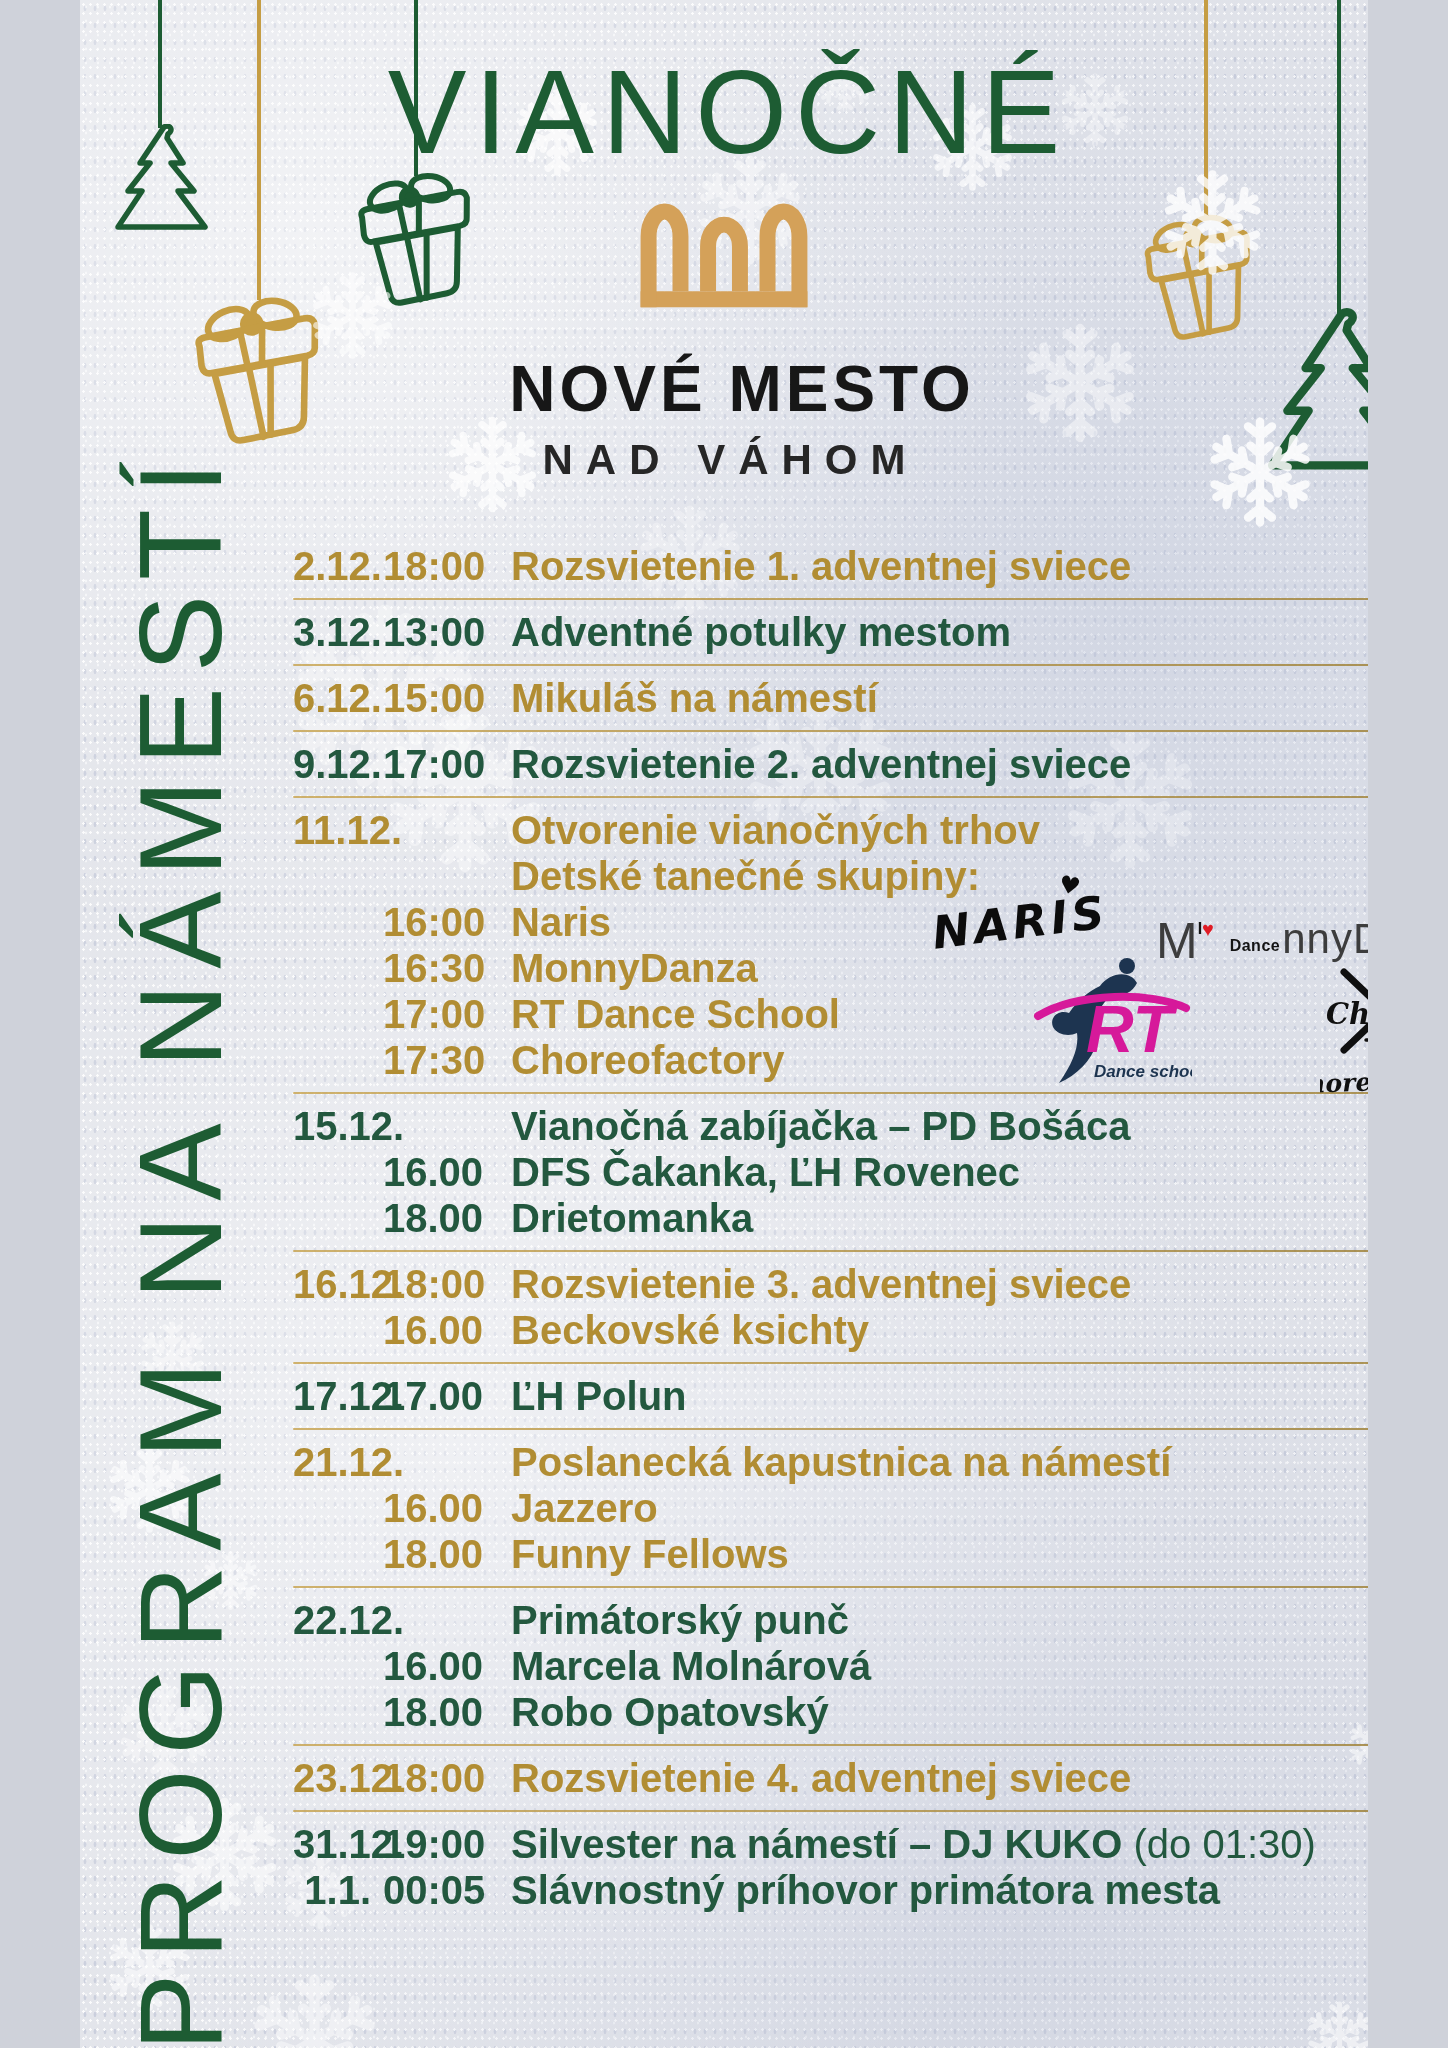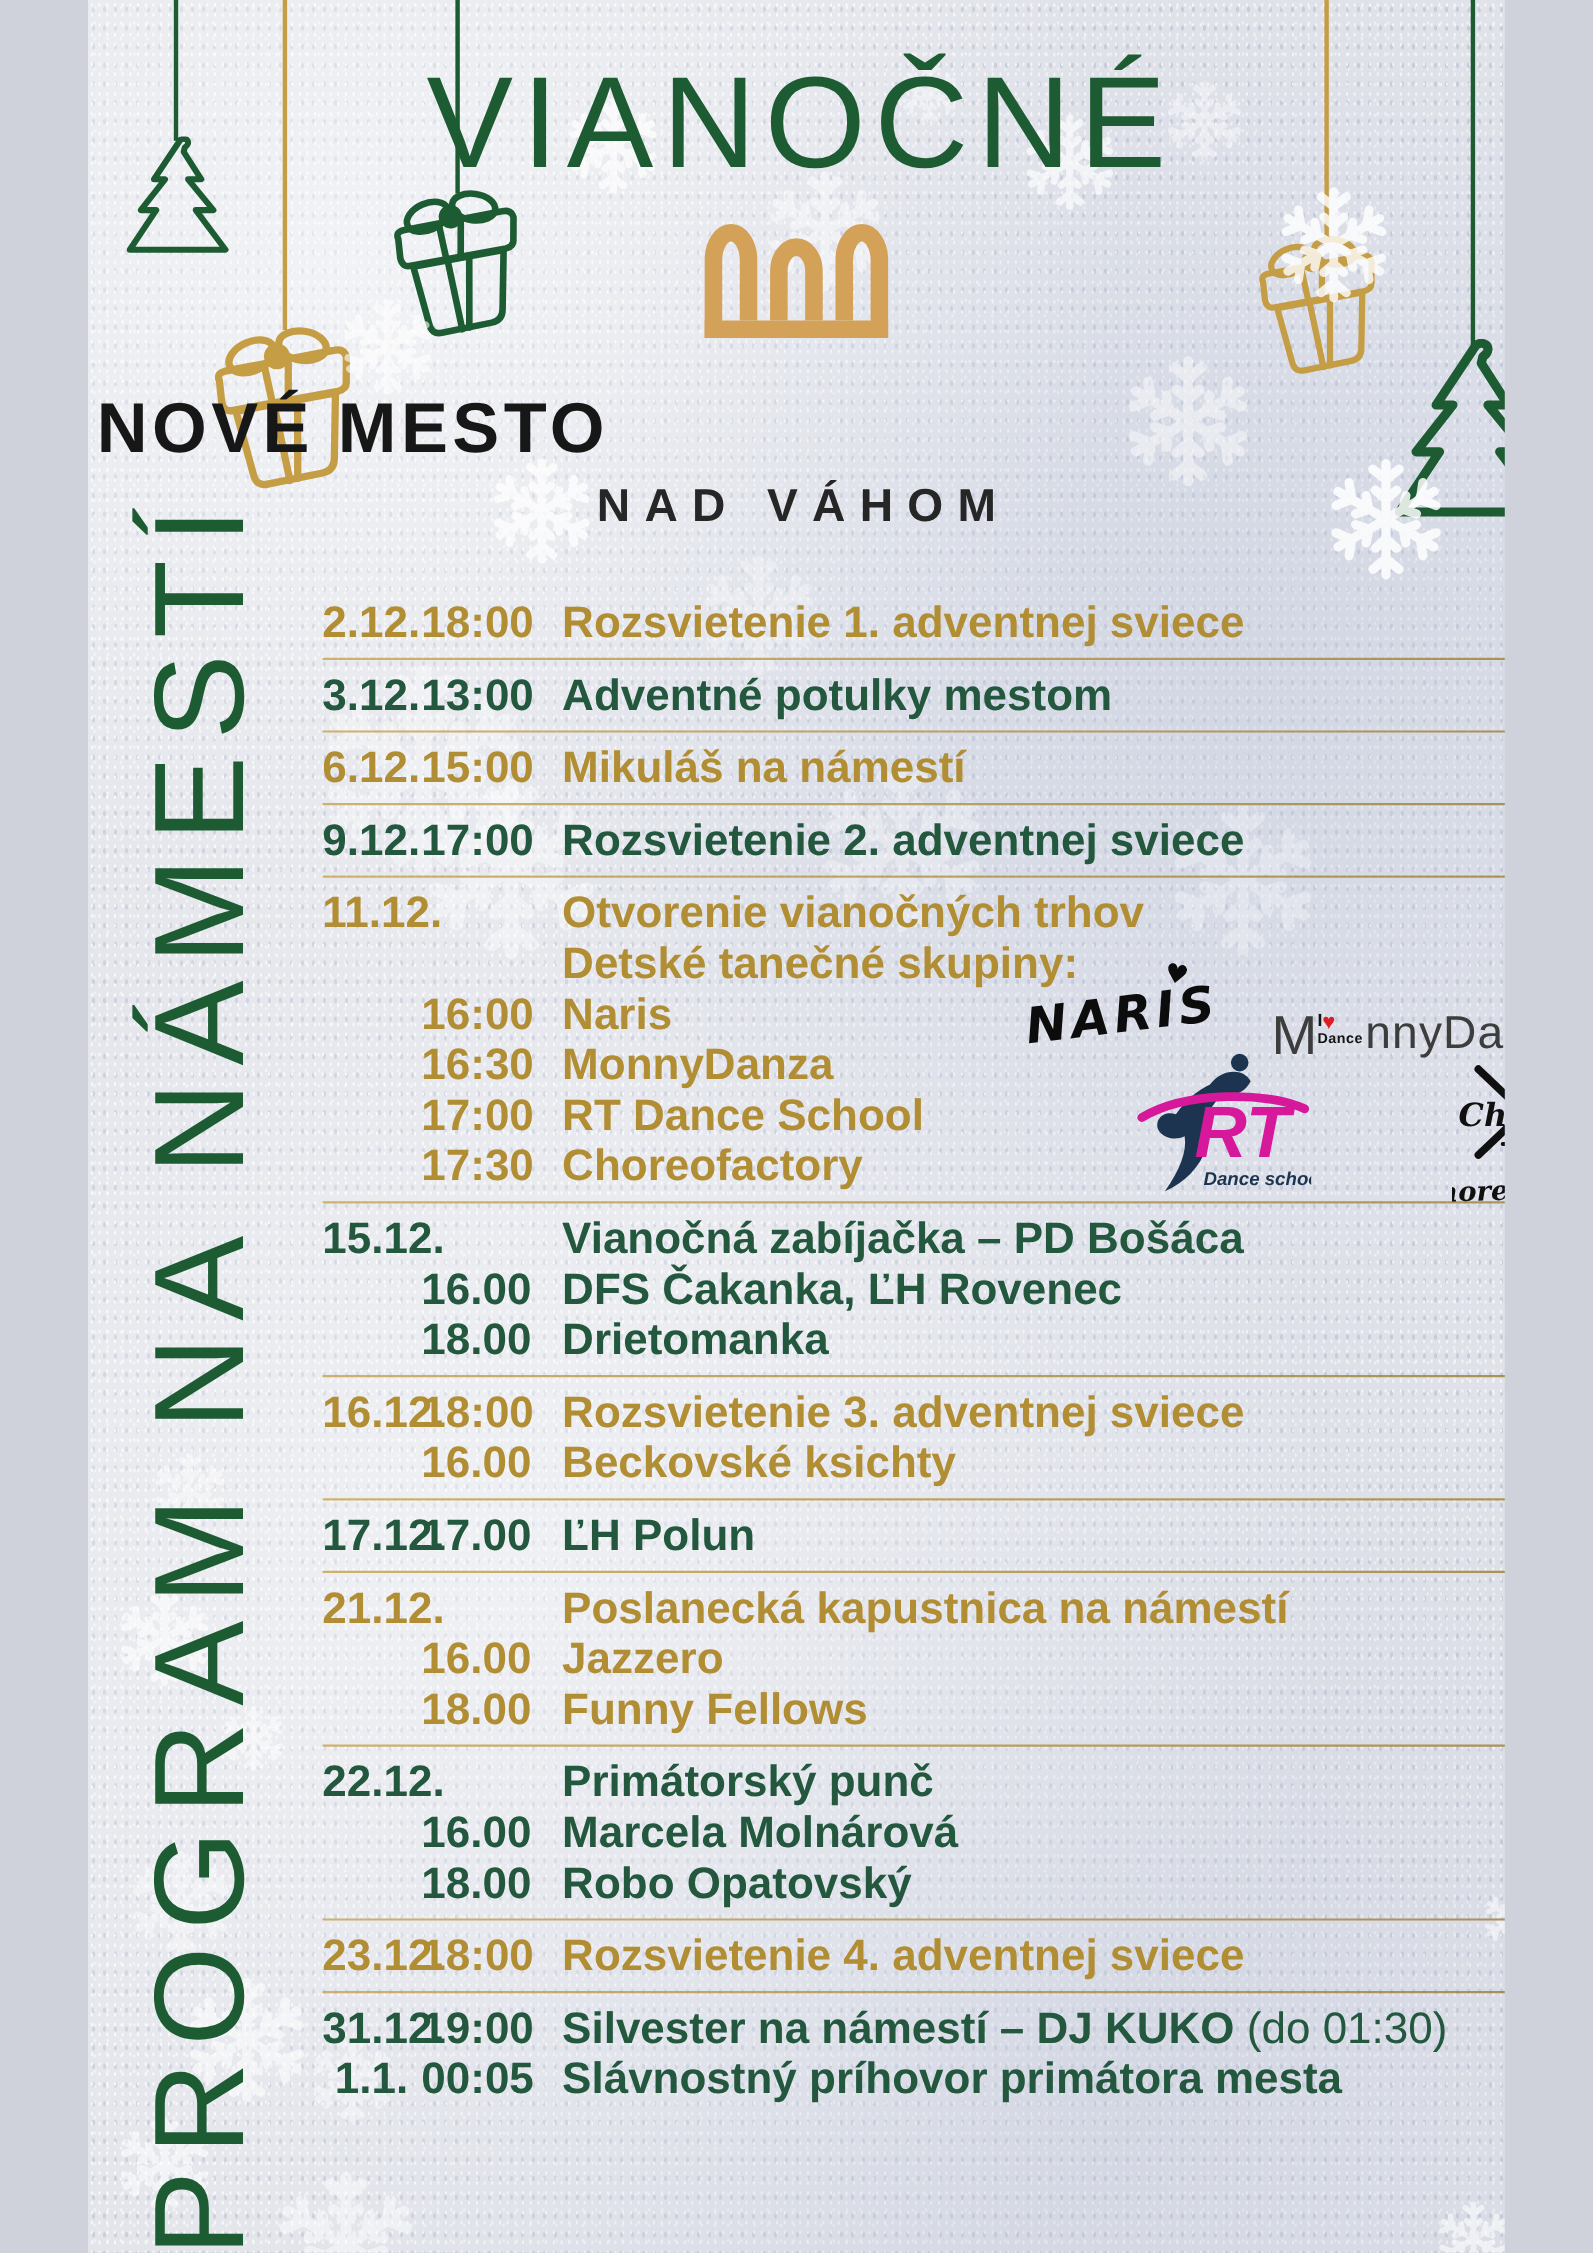--- a/index.html
+++ b/index.html
@@ -27,21 +27,21 @@
   .tree{color:var(--green,#1d5c33);}
   .sfk{position:absolute;color:#ffffff;}
   
   .title{
     position:absolute;top:44px;left:0;width:100%;text-align:center;
     font-size:118px;font-weight:400;letter-spacing:8px;text-indent:8px;
     color:var(--green,#1d5c33);
   }
   .citylogo{position:absolute;top:198px;left:50%;transform:translateX(-50%);width:190px;height:120px;color:var(--logo-gold,#d4a159);}
   .cityname{
-    position:absolute;top:352px;left:4px;width:100%;
+    position:absolute;top:352px;left:16px;width:100%;text-align:center;
     font-size:64px;font-weight:700;letter-spacing:4px;text-indent:4px;color:var(--ink,#171717);
   }
   .citysub{
     position:absolute;top:436px;left:0;width:100%;text-align:center;
     font-size:42px;font-weight:700;letter-spacing:13px;text-indent:13px;color:#262626;
   }
   
   .side{
     position:absolute;left:16px;top:396px;height:1655px;width:170px;
     writing-mode:vertical-rl;transform:rotate(180deg);
@@ -67,21 +67,21 @@
     font-family:"DejaVu Sans",sans-serif;font-style:italic;font-weight:700;
     font-size:45px;letter-spacing:4px;color:#0c0c0c;transform:rotate(-7deg);
   }
   .naris .heart{position:absolute;top:-18px;right:24px;font-size:24px;font-style:normal;transform:rotate(18deg);letter-spacing:0;}
   .monny{position:absolute;left:1076px;top:918px;z-index:3;display:flex;align-items:flex-start;color:#3d3d3d;}
   .monny .m{font-size:50px;font-weight:400;line-height:.92;}
   .monny .mini{display:flex;flex-direction:column;align-items:flex-start;margin:3px 2px 0 0;}
   .monny .mini .top{display:flex;align-items:flex-start;line-height:1;}
   .monny .mini .i{font-size:16px;font-weight:700;color:#141414;}
   .monny .mini .heart{font-size:20px;color:var(--heart-red,#e01b24);line-height:.8;}
-  .monny .mini .dance{font-size:13px;font-weight:700;color:#141414;letter-spacing:.5px;line-height:1.1;}
+  .monny .mini .dance{font-size:16px;font-weight:700;color:#141414;letter-spacing:.5px;line-height:1.1;margin-left:32px;}
   .monny .rest{font-size:42px;font-weight:400;letter-spacing:1px;line-height:1;}
   .rtlogo{position:absolute;left:950px;top:950px;width:162px;height:142px;z-index:3;}
   .choreo{position:absolute;left:1240px;top:950px;width:134px;height:150px;z-index:3;}
   svg text{font-family:"Liberation Sans",sans-serif;}
   .scripty{font-family:"DejaVu Serif",serif;font-style:italic;font-weight:bold;}
 </style>
 </head>
 <body>
 
 <div class="poster">

